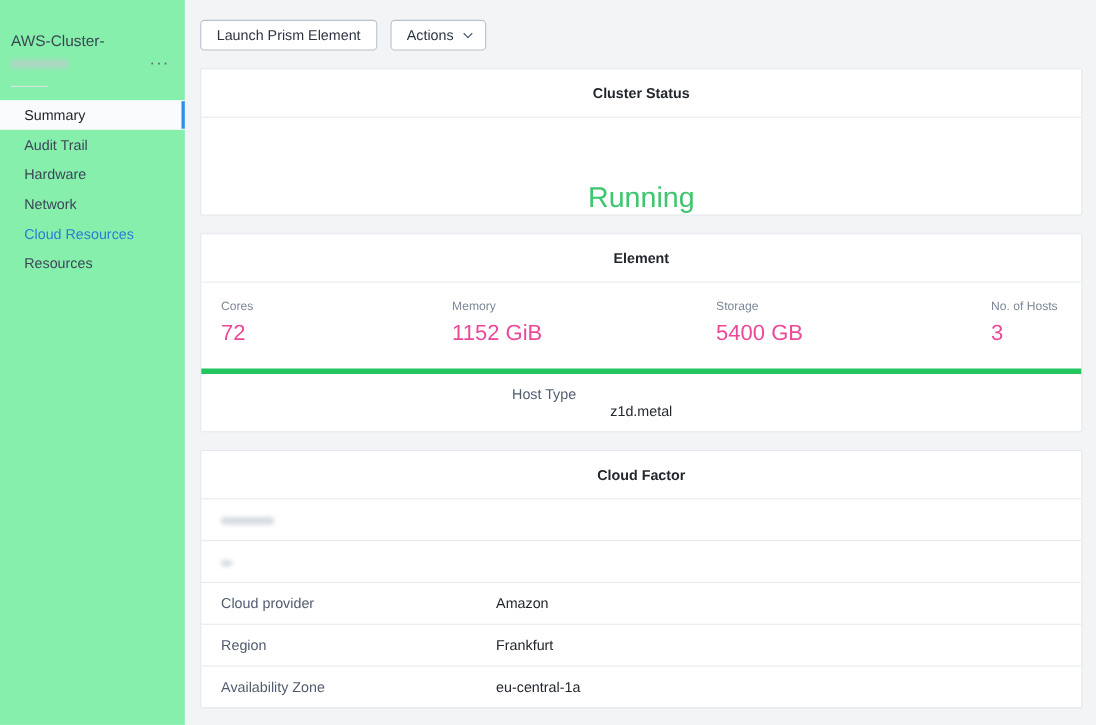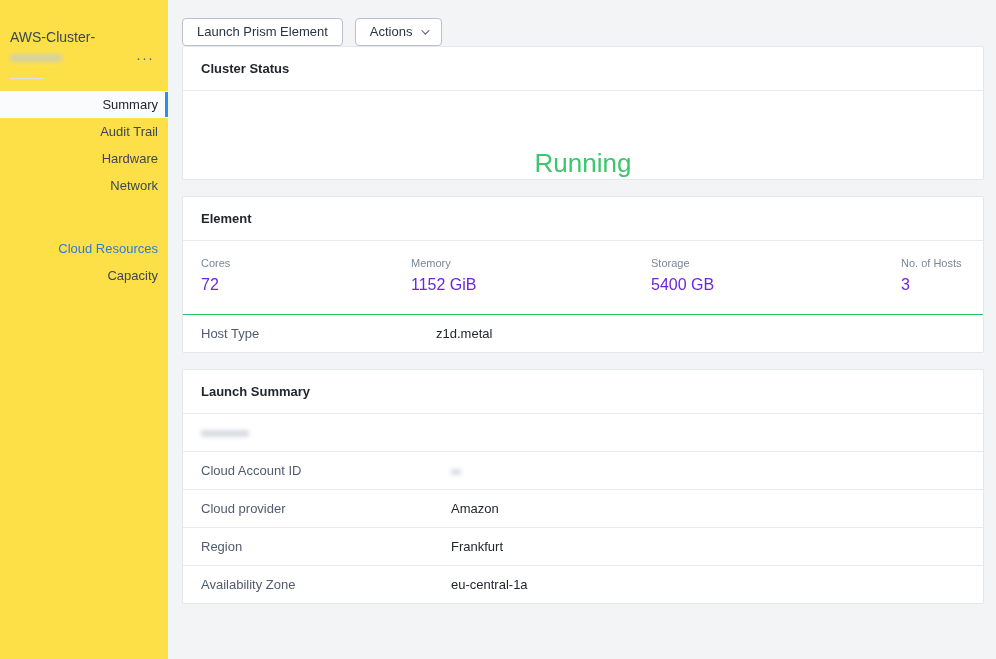--- a/index.html
+++ b/index.html
@@ -10,21 +10,21 @@
     background: #f2f4f6;
     color: #22272e;
     overflow: hidden;
     position: relative;
   }
 
   
   .sidebar {
     position: absolute; left: 0; top: 0;
     width: 168px; height: 100%;
-    background: #fde047;
+    background: #86efac;
     padding-top: 28px;
   }
   .cluster-name {
     padding: 0 10px;
     font-size: 14px;
     color: #3b4654;
     line-height: 18px;
   }
   .cluster-sub {
     display: flex; align-items: center; justify-content: space-between;
@@ -34,42 +34,41 @@
     color: #5a6576; font-size: 15px; letter-spacing: 1px;
     cursor: pointer; line-height: 8px; user-select: none;
   }
   .sidebar-divider {
     height: 1px; background: #dde1e6;
     width: 34px; margin: 16px 10px 12px 10px;
   }
   .nav { margin-top: 4px; }
   .nav-item {
     position: relative;
-    padding: 7px 10px;
+    padding: 7px 22px;
     font-size: 13px;
     color: #3c4756;
     cursor: pointer;
     line-height: 13px;
-    text-align: right;
   }
   .nav-item.active { color: #22272e; background: #fafbfc; }
   .nav-item.active::after {
     content: "";
     position: absolute; right: 0; top: 1px; bottom: 1px; width: 3px;
     background: #2e8fe8;
   }
-  .nav-item.blue { color: #2d7dd2; margin-top: 36px; }
+  .nav-item.blue { color: #2d7dd2; }
 
   
   .main {
     position: absolute; left: 168px; top: 0; right: 0; bottom: 0;
     padding: 18px 12px 0 14px;
     overflow: hidden;
   }
-  .toolbar { display: flex; gap: 12px; margin-bottom: 0; }
+  .toolbar { display: flex; gap: 12px; margin-bottom: 16px; }
   .btn {
     display: inline-flex; align-items: center; gap: 9px;
     background: #ffffff;
     border: 1px solid #b9c1cd;
     border-radius: 4px;
     padding: 6px 14px;
     font-size: 13px;
     color: #2c3442;
     font-family: inherit;
     cursor: pointer;
@@ -88,39 +87,40 @@
     border: 1px solid #e4e7eb;
     border-radius: 2px;
     margin-bottom: 16px;
   }
   .card-header {
     padding: 14px 18px;
     font-size: 13px;
     font-weight: bold;
     color: #22272e;
     border-bottom: 1px solid #e8eaee;
+    text-align: center;
   }
 
   .status-body { height: 88px; display: flex; align-items: flex-end; justify-content: center; }
   .status-text { font-size: 26px; color: #3ec66e; }
 
   .stats { display: flex; padding: 16px 18px 20px 18px; align-items: center; }
   .stat-0 { width: 210px; }
   .stat-1 { width: 240px; }
   .stat-2 { width: 250px; }
   .stat-3 { flex: 1; }
   .stat-label { font-size: 11px; color: #7c8798; margin-bottom: 7px; }
-  .stat-value { font-size: 16px; color: #6d28d9; }
+  .stat-value { font-size: 20px; color: #ec4899; }
 
   .kv-row {
     display: flex; align-items: center;
     padding: 11px 18px;
     font-size: 13px;
   }
-  .rows .kv-row { border-top: 1px solid #22c55e; }
+  .rows .kv-row { border-top: 5px solid #22c55e; flex-direction: column; }
   .card-body .kv-row:not(:last-child) { border-bottom: 1px solid #e8eaee; }
   .kv-label { width: 235px; color: #515c6e; flex-shrink: 0; }
   .card-body .kv-label { width: 250px; }
   .kv-value { color: #22272e; }
 
   .smudge {
     display: inline-block;
     height: 8px;
     border-radius: 2px;
     background: #c3c9d2;
@@ -156,21 +156,21 @@
       <div class="nav-item">
         <span>Hardware</span>
       </div>
       <div class="nav-item">
         <span>Network</span>
       </div>
       <div class="nav-item blue">
         <span style="color: rgb(45, 125, 210);">Cloud Resources</span>
       </div>
       <div class="nav-item">
-        <span>Capacity</span>
+        <span>Resources</span>
       </div>
     </nav>
   </aside>
 
   <main class="main">
 
     <div class="toolbar">
       <button class="btn">
         <span>Launch Prism Element</span>
       </button>
@@ -209,27 +209,26 @@
       </div>
       <div class="rows">
         <div class="kv-row">
           <span class="kv-label">Host Type</span>
           <span class="kv-value">z1d.metal</span>
         </div>
       </div>
     </section>
 
     <section class="card">
-      <div class="card-header">Launch Summary</div>
+      <div class="card-header">Cloud Factor</div>
       <div class="card-body">
         <div class="kv-row">
           <span class="kv-value"><span class="smudge w48"></span></span>
         </div>
         <div class="kv-row">
-          <span class="kv-label">Cloud Account ID</span>
           <span class="kv-value"><span class="smudge w10"></span></span>
         </div>
         <div class="kv-row">
           <span class="kv-label">Cloud provider</span>
           <span class="kv-value">Amazon</span>
         </div>
         <div class="kv-row">
           <span class="kv-label">Region</span>
           <span class="kv-value">Frankfurt</span>
         </div>

